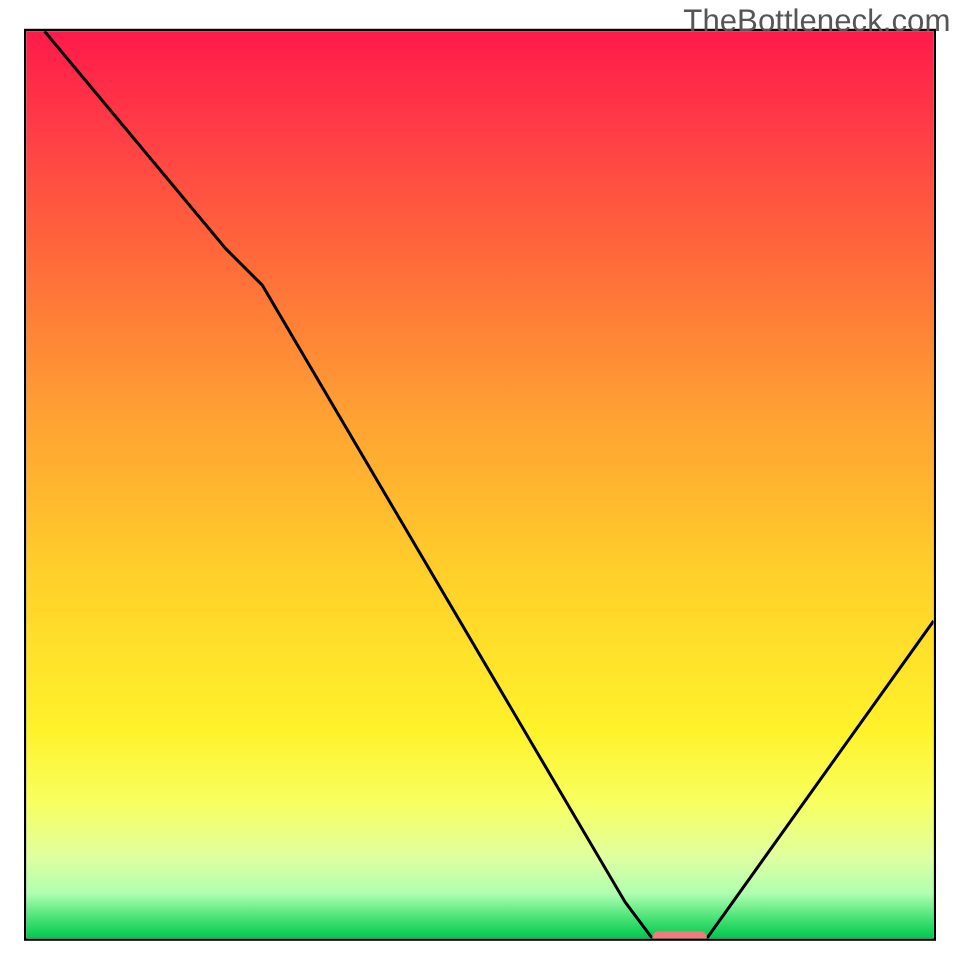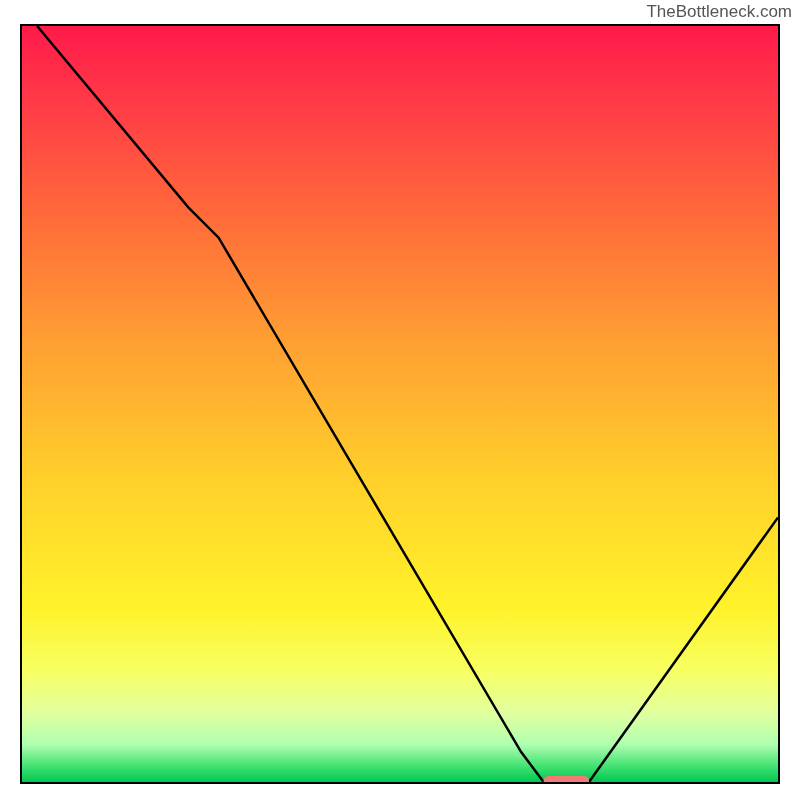--- a/index.html
+++ b/index.html
@@ -9,21 +9,21 @@
     height: 800px;
     position: relative;
     font-family: Arial, sans-serif;
     background: #ffffff;
   }
   .watermark {
     position: absolute;
     top: 2px;
     right: 8px;
     color: #555;
-    font-size: 17px;
+    font-size: 26px;
     font-weight: 500;
     z-index: 10;
   }
   .plot-border {
     position: absolute;
     top: 24px;
     left: 20px;
     width: 760px;
     height: 760px;
     border: 2px solid #000;

